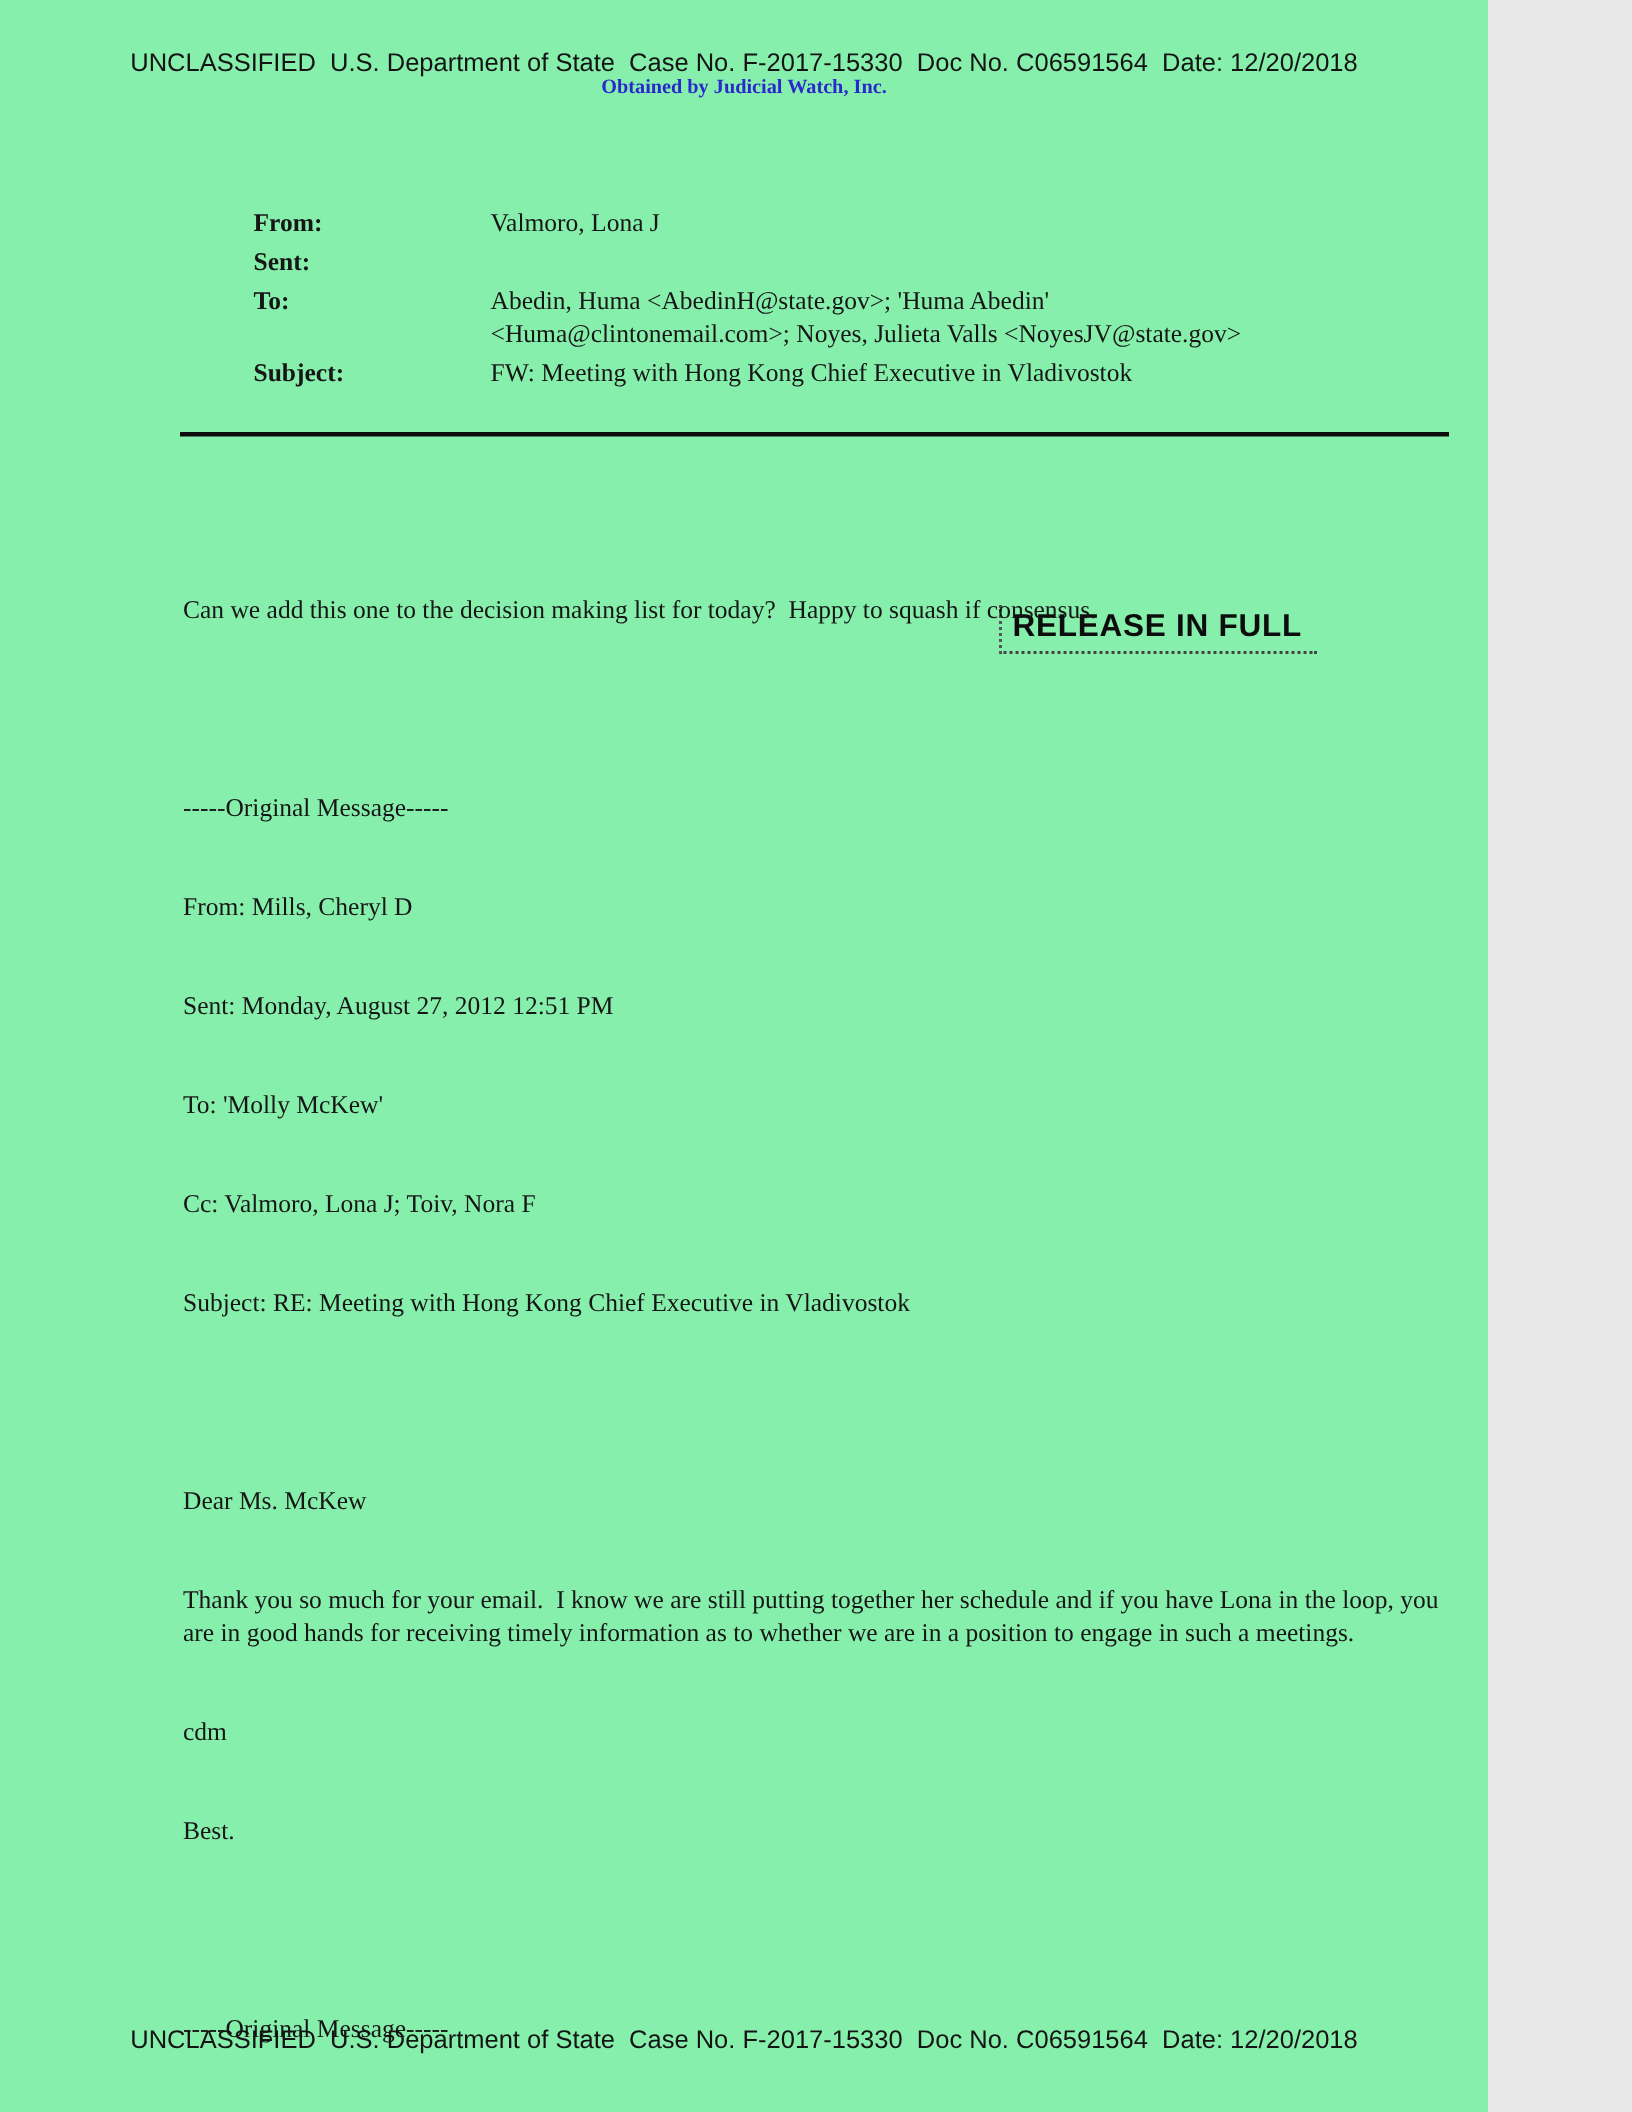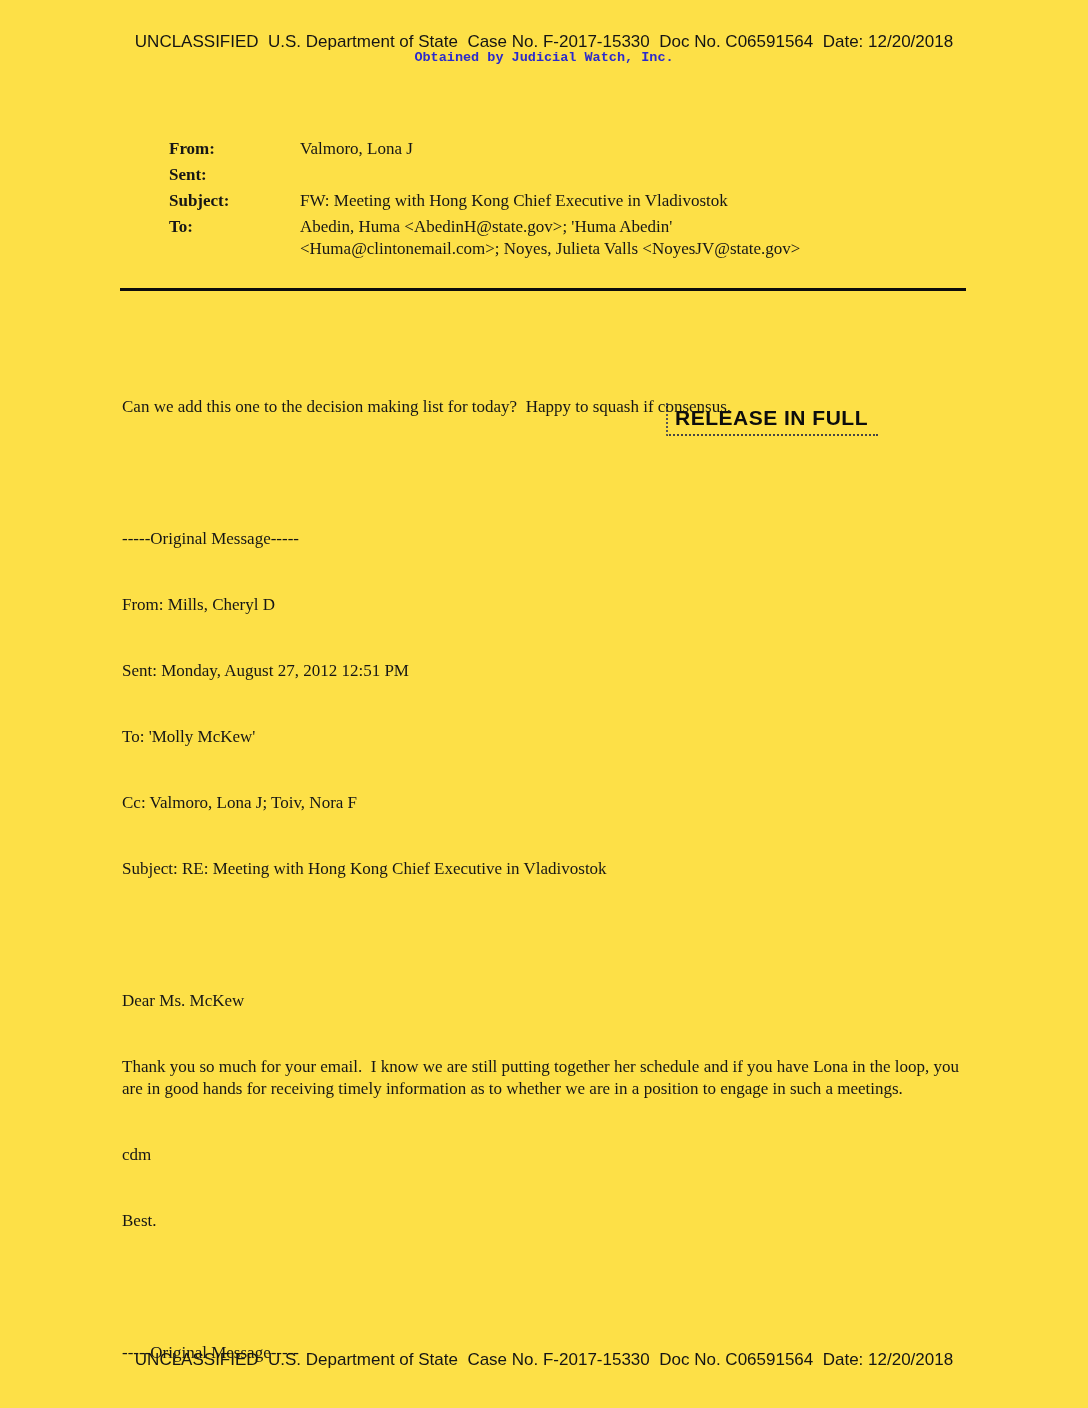--- a/index.html
+++ b/index.html
@@ -1,20 +1,20 @@
 <!DOCTYPE html>
 <html><head>
 <meta charset="utf-8">
 <style>
   html, body { margin: 0; padding: 0; background: #e8e8e8; }
   .page {
     position: relative;
-    width: 1088px;
+    width: 992px;
     height: 1408px;
-    background: #fde047;
+    background: #86efac;
     font-family: "Liberation Serif", serif;
     color: #161616;
     overflow: hidden;
   }
 
   
   .doc-header, .doc-footer {
     position: absolute;
     left: 0;
     width: 100%;
@@ -26,38 +26,38 @@
   }
   .doc-header { top: 32px; }
   .doc-footer { top: 1350px; }
 
   .watermark {
     position: absolute;
     top: 50px;
     left: 0;
     width: 100%;
     text-align: center;
-    font-family: Liberation Mono, monospace;
+    font-family: Liberation Serif, serif;
     font-size: 13.5px;
     font-weight: bold;
     color: #2a2acc;
   }
 
   
   .email-header {
     position: absolute;
     left: 124px;
     top: 138px;
     width: 845px;
     font-size: 17px;
     line-height: 22px;
   }
   .field-row { display: flex; margin-bottom: 4px; }
   .field-label { width: 131px; font-weight: bold; flex: 0 0 131px; margin-left: 45px; }
-  .field-value { flex: 1; }
+  .field-value { flex: 1; margin-left: 27px; }
 
   .header-rule {
     position: absolute;
     left: 120px;
     top: 288px;
     width: 846px;
     height: 3px;
     background: #0c0c0c;
   }
 
@@ -105,29 +105,29 @@
     <div class="field-row">
       <div class="field-label">From:</div>
       <div class="field-value">
         <div class="hline">Valmoro, Lona J</div>
       </div>
     </div>
     <div class="field-row">
       <div class="field-label">Sent:</div>
     </div>
     <div class="field-row">
-      <div class="field-label">Subject:</div>
-      <div class="field-value">FW: Meeting with Hong Kong Chief Executive in Vladivostok</div>
-    </div>
-    <div class="field-row">
       <div class="field-label">To:</div>
       <div class="field-value">
         <div class="hline">Abedin, Huma &lt;AbedinH@state.gov&gt;; 'Huma Abedin'</div>
         <div class="hline">&lt;Huma@clintonemail.com&gt;; Noyes, Julieta Valls &lt;NoyesJV@state.gov&gt;</div>
       </div>
+    </div>
+    <div class="field-row">
+      <div class="field-label">Subject:</div>
+      <div class="field-value">FW: Meeting with Hong Kong Chief Executive in Vladivostok</div>
     </div>
   </div>
 
   <div class="header-rule"></div>
 
   <div class="stamp">RELEASE IN FULL</div>
 
   <div class="email-body">
 
     <p class="mb30">Can we add this one to the decision making list for today?  Happy to squash if consensus.</p>

